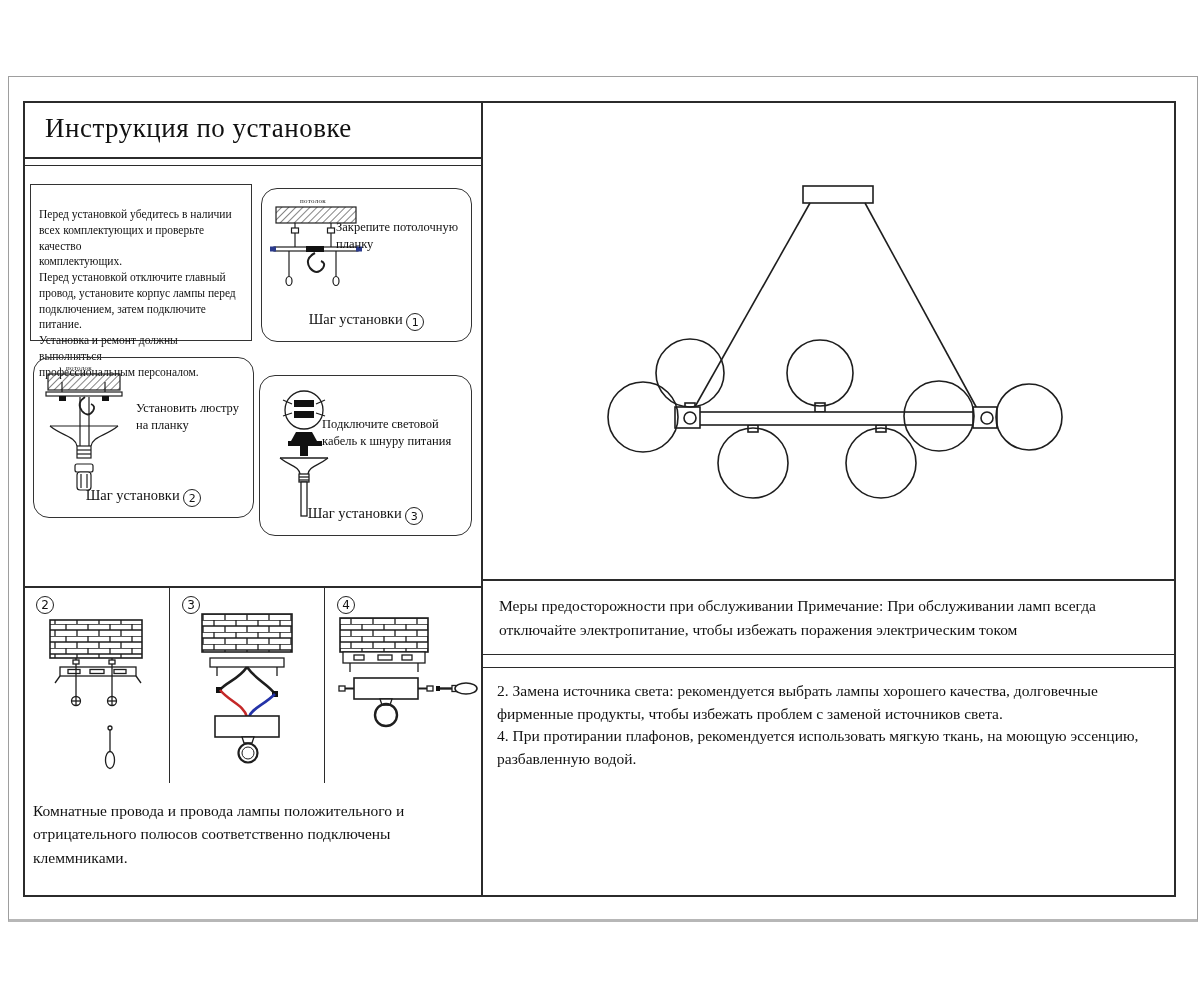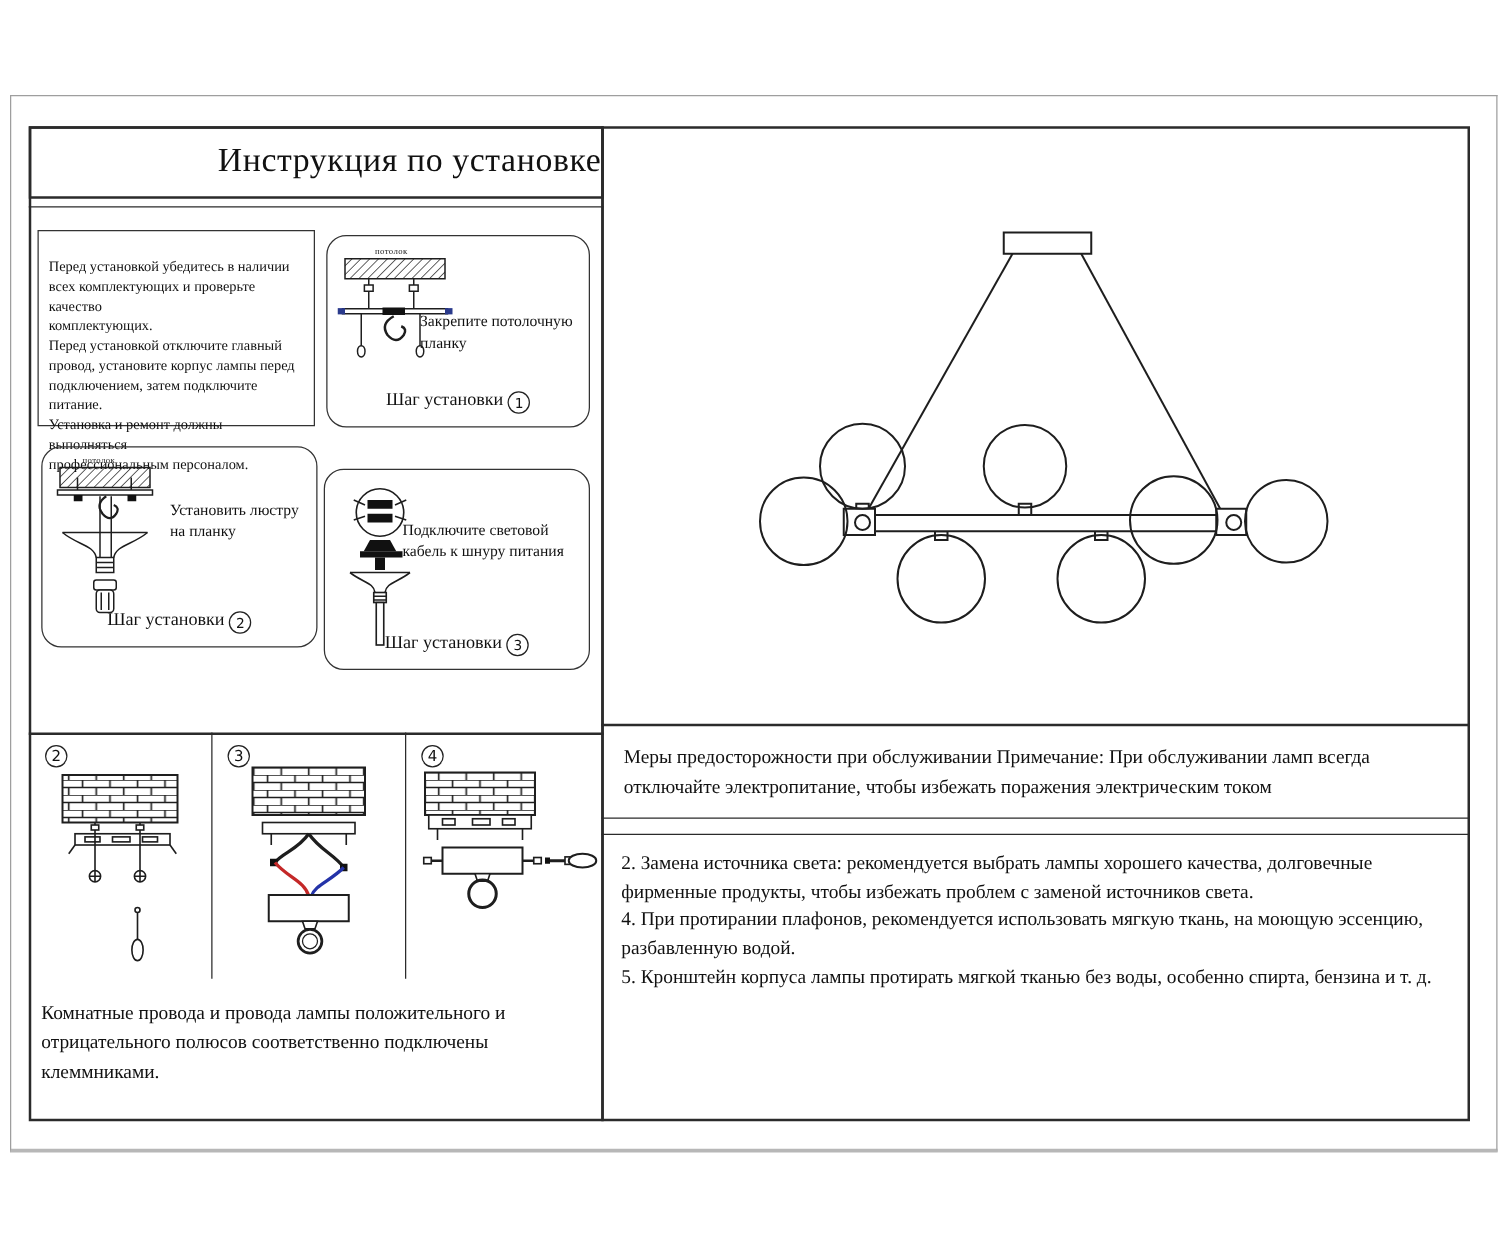--- a/index.html
+++ b/index.html
@@ -9,33 +9,33 @@
   
   .outer-frame{left:8px;top:76px;width:1188px;height:842px;
     border:1px solid #9e9e9e;border-bottom:3px solid #b7b7b7;}
   
   .left-panel{left:23px;top:101px;width:460px;height:796px;
     border:2px solid #2b2b2b;box-sizing:border-box;}
   .right-panel{left:481px;top:101px;width:695px;height:796px;
     border:2px solid #2b2b2b;box-sizing:border-box;}
   
   .title-box{left:23px;top:101px;width:460px;height:58px;
-    border:2px solid #2b2b2b;box-sizing:border-box;text-align:right;}
+    border:2px solid #2b2b2b;box-sizing:border-box;}
   .title-box h1{margin:0;padding:10px 0 0 20px;font-size:27px;font-weight:normal;letter-spacing:.5px;}
   .title-underline{left:23px;top:165px;width:460px;height:0;border-top:1.5px solid #2b2b2b;}
   
   .info-box{left:30px;top:184px;width:222px;height:157px;border:1.5px solid #333;
     box-sizing:border-box;padding:22px 8px;font-size:11.5px;line-height:1.37;white-space:pre-line;}
   
   .step-box{border:1.5px solid #333;border-radius:16px;box-sizing:border-box;}
   .step1{left:261px;top:188px;width:211px;height:154px;}
   .step2{left:33px;top:357px;width:221px;height:161px;}
   .step3{left:259px;top:375px;width:213px;height:161px;}
   .step-caption{position:absolute;font-size:12.5px;line-height:1.35;}
-  .step1 .step-caption{left:74px;top:30px;width:130px;margin-top:30px;}
+  .step1 .step-caption{left:74px;top:30px;width:130px;}
   .step2 .step-caption{left:102px;top:42px;width:112px;}
   .step3 .step-caption{left:62px;top:40px;width:146px;}
   .step-footer{position:absolute;left:0;right:0;bottom:10px;text-align:center;font-size:14.5px;}
   .illus{position:absolute;}
   .step1 .illus{left:8px;top:8px;width:100px;height:110px;}
   .step2 .illus{left:10px;top:6px;width:90px;height:148px;}
   .step3 .illus{left:6px;top:10px;width:80px;height:140px;}
   .ceiling-label{position:absolute;font-size:7px;color:#222;letter-spacing:.3px;text-align:center;}
   .step1 .ceiling-label{left:30px;top:0px;}
   .step2 .ceiling-label{left:22px;top:0px;}
@@ -304,14 +304,13 @@
 </div>
 
 <div class="abs chand-divider"></div>
 <div class="abs safety-note">Меры предосторожности при обслуживании Примечание: При обслуживании ламп всегда отключайте электропитание, чтобы избежать поражения электрическим током</div>
 <div class="abs rline2"></div>
 <div class="abs rline3"></div>
 
 <div class="abs care-list">
   <p>2. Замена источника света: рекомендуется выбрать лампы хорошего качества, долговечные фирменные продукты, чтобы избежать проблем с заменой источников света.</p>
   <p>4. При протирании плафонов, рекомендуется использовать мягкую ткань, на моющую эссенцию, разбавленную водой.</p>
-  <p>5. Кронштейн корпуса лампы протирать мягкой тканью без воды, особенно спирта, бензина и т. д.</p>
 </div>
 
 </body></html>

